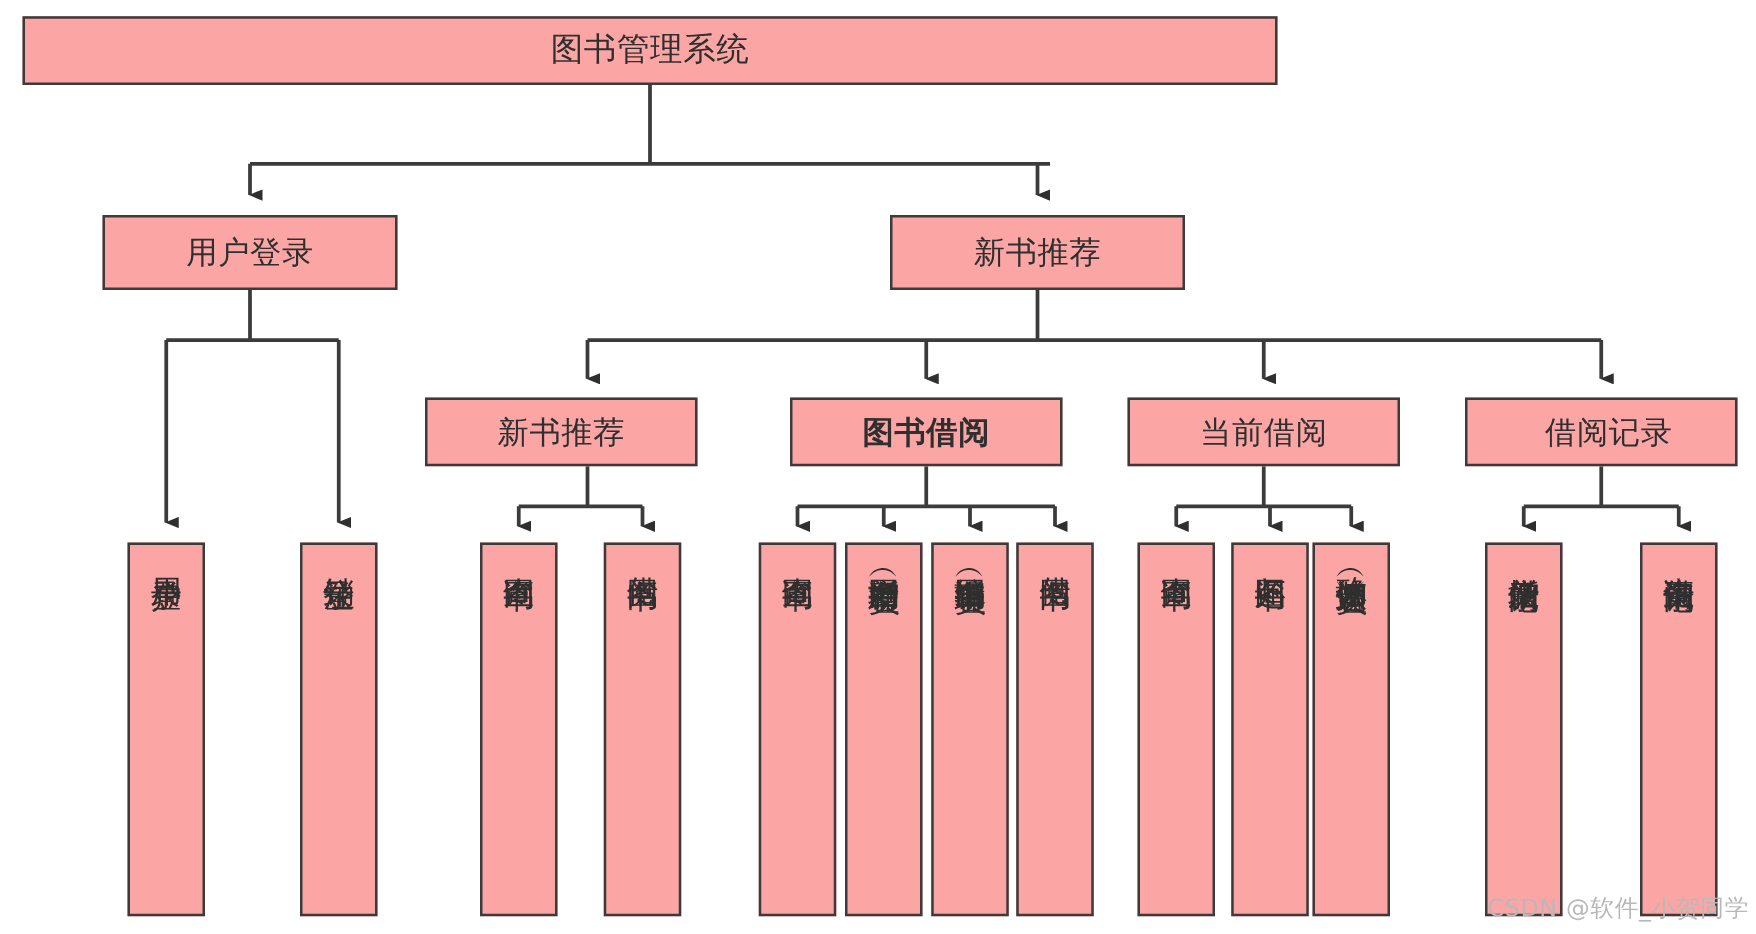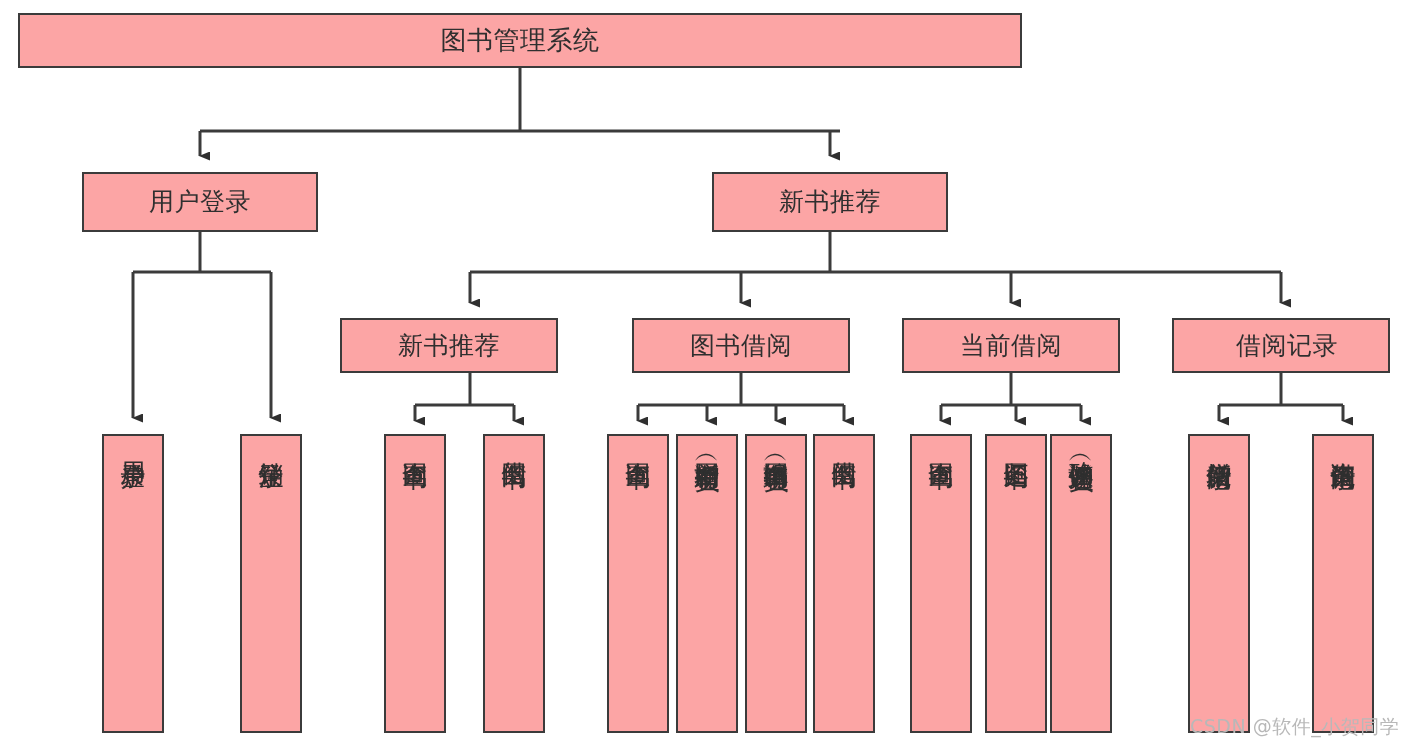--- a/index.html
+++ b/index.html
@@ -136,21 +136,21 @@
     <span class="node-label" style="color: rgb(47, 47, 47);">用户登录</span>
   </div>
   <div class="node horiz" style="left: 712px; top: 172px; width: 236px; height: 60px; border-color: rgb(59, 59, 59);">
     <span class="node-label" style="color: rgb(47, 47, 47);">新书推荐</span>
   </div>
 
   <div class="node horiz" style="left: 340px; top: 318px; width: 218px; height: 55px; border-color: rgb(59, 59, 59);">
     <span class="node-label" style="color: rgb(47, 47, 47);">新书推荐</span>
   </div>
   <div class="node horiz" style="left: 632px; top: 318px; width: 218px; height: 55px; border-color: rgb(59, 59, 59);">
-    <span class="node-label" style="color: rgb(47, 47, 47);">图书借阅</span>
+    <span class="node-label" style="color: rgb(47, 47, 47); font-weight: bold;">图书借阅</span>
   </div>
   <div class="node horiz" style="left: 902px; top: 318px; width: 218px; height: 55px; border-color: rgb(59, 59, 59);">
     <span class="node-label" style="color: rgb(47, 47, 47);">当前借阅</span>
   </div>
   <div class="node horiz" style="left: 1172px; top: 318px; width: 218px; height: 55px; border-color: rgb(59, 59, 59); padding-left: 12px;">
     <span class="node-label" style="color: rgb(47, 47, 47);">借阅记录</span>
   </div>
 
   <div class="node vert" style="left: 102px; top: 434px; width: 62px; height: 299px; border-color: rgb(59, 59, 59);">
     <span class="node-label" style="color: rgb(47, 47, 47);">用户登录</span>

